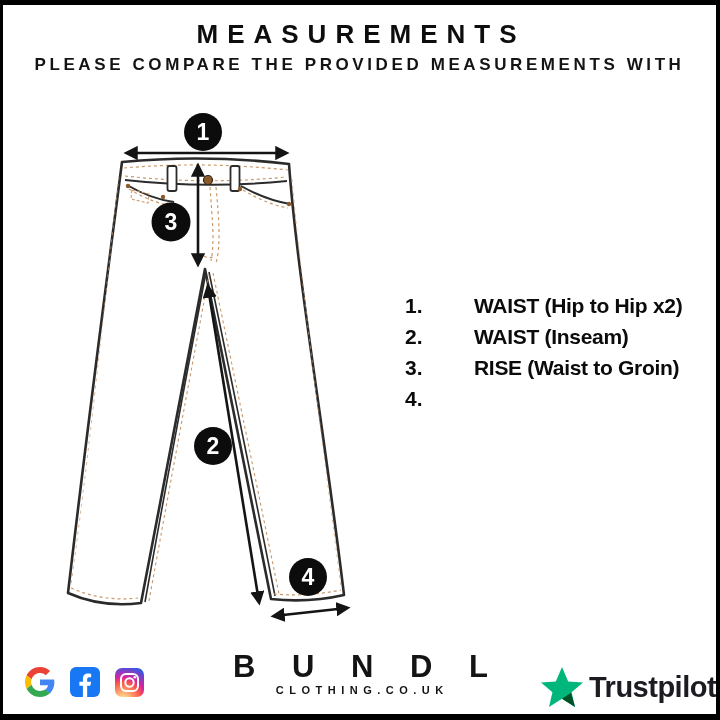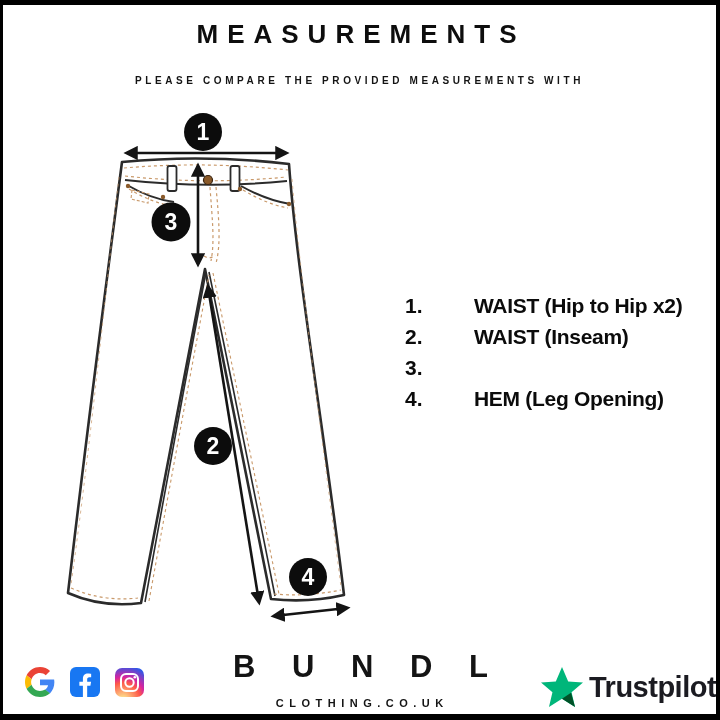--- a/index.html
+++ b/index.html
@@ -9,22 +9,22 @@
     border-top:5px solid #000;border-right:4px solid #000;
     border-bottom:6px solid #000;border-left:3px solid #000;
     font-family:"Liberation Sans",sans-serif;overflow:hidden;
   }
   .title{
     position:absolute;top:14px;left:0;right:0;text-align:center;
     font-size:26px;font-weight:bold;letter-spacing:9px;padding-left:3px;
     color:#0d0d0d;
   }
   .subtitle{
-    position:absolute;top:66px;left:0;right:0;text-align:center;
-    font-size:10px;font-weight:bold;letter-spacing:3.6px;line-height:19px;
+    position:absolute;top:50px;left:0;right:0;text-align:center;
+    font-size:17px;font-weight:bold;letter-spacing:3.6px;line-height:19px;
     color:#141414;
   }
   .diagram-svg{position:absolute;left:0;top:0;width:720px;height:720px;}
   .legend{
     position:absolute;left:402px;top:285px;color:#0b0b0b;
   }
   .legend-row{display:flex;height:31px;align-items:center;}
   .legend-num{width:35px;font-size:21px;font-weight:bold;}
   .legend-label{font-size:21px;font-weight:bold;letter-spacing:-0.3px;white-space:nowrap;margin-left:34px;}
   .footer-social{
@@ -33,21 +33,21 @@
   .social-btn{width:30px;height:30px;display:block;}
   .insta{
     width:29px;height:29px;border-radius:7px;position:relative;
     background:radial-gradient(circle at 28% 110%, #fdf497 0%, #fd5949 45%, #d6249f 60%, #285AEB 92%);
   }
   .insta svg{position:absolute;inset:0;}
   .brand{
     position:absolute;left:0;right:0;top:645px;text-align:center;color:#141414;
   }
   .brand-name{font-size:31px;font-weight:bold;letter-spacing:14px;padding-left:16px;line-height:33px;}
-  .brand-domain{font-size:11px;font-weight:bold;letter-spacing:5.5px;padding-left:5.5px;margin-top:14px;}
+  .brand-domain{font-size:11px;font-weight:bold;letter-spacing:5.5px;padding-left:5.5px;margin-top:1px;}
   .trustpilot{
     position:absolute;left:538px;top:662px;display:flex;align-items:center;gap:6px;
   }
   .tp-text{font-size:29px;font-weight:bold;color:#1b1b21;letter-spacing:-0.5px;}
 </style>
 </head>
 <body>
 
 <div class="page">
 
@@ -125,24 +125,24 @@
     <div class="legend-row">
       <span class="legend-num">1.</span>
       <span class="legend-label">WAIST (Hip to Hip x2)</span>
     </div>
     <div class="legend-row">
       <span class="legend-num">2.</span>
       <span class="legend-label">WAIST (Inseam)</span>
     </div>
     <div class="legend-row">
       <span class="legend-num">3.</span>
+      <span class="legend-label">RISE (Waist to Groin)</span>
     </div>
     <div class="legend-row">
       <span class="legend-num">4.</span>
-      <span class="legend-label">HEM (Leg Opening)</span>
     </div>
   </div>
 
   <div class="footer-social">
     <span class="social-btn">
       <svg viewBox="0 0 48 48" width="30" height="30">
         <path fill="#EA4335" d="M24 9.5c3.54 0 6.71 1.22 9.21 3.6l6.85-6.85C35.9 2.38 30.47 0 24 0 14.62 0 6.51 5.38 2.56 13.22l7.98 6.19C12.43 13.72 17.74 9.5 24 9.5z"></path>
         <path fill="#4285F4" d="M46.98 24.55c0-1.57-.15-3.09-.38-4.55H24v9.02h12.94c-.58 2.96-2.26 5.48-4.78 7.18l7.73 6c4.51-4.18 7.09-10.36 7.09-17.65z"></path>
         <path fill="#FBBC05" d="M10.53 28.59c-.48-1.45-.76-2.99-.76-4.59s.27-3.14.76-4.59l-7.98-6.19C.92 16.46 0 20.12 0 24c0 3.88.92 7.54 2.56 10.78l7.97-6.19z"></path>
         <path fill="#34A853" d="M24 48c6.48 0 11.93-2.13 15.89-5.81l-7.73-6c-2.15 1.45-4.92 2.3-8.16 2.3-6.26 0-11.57-4.22-13.47-9.91l-7.98 6.19C6.51 42.62 14.62 48 24 48z"></path>

